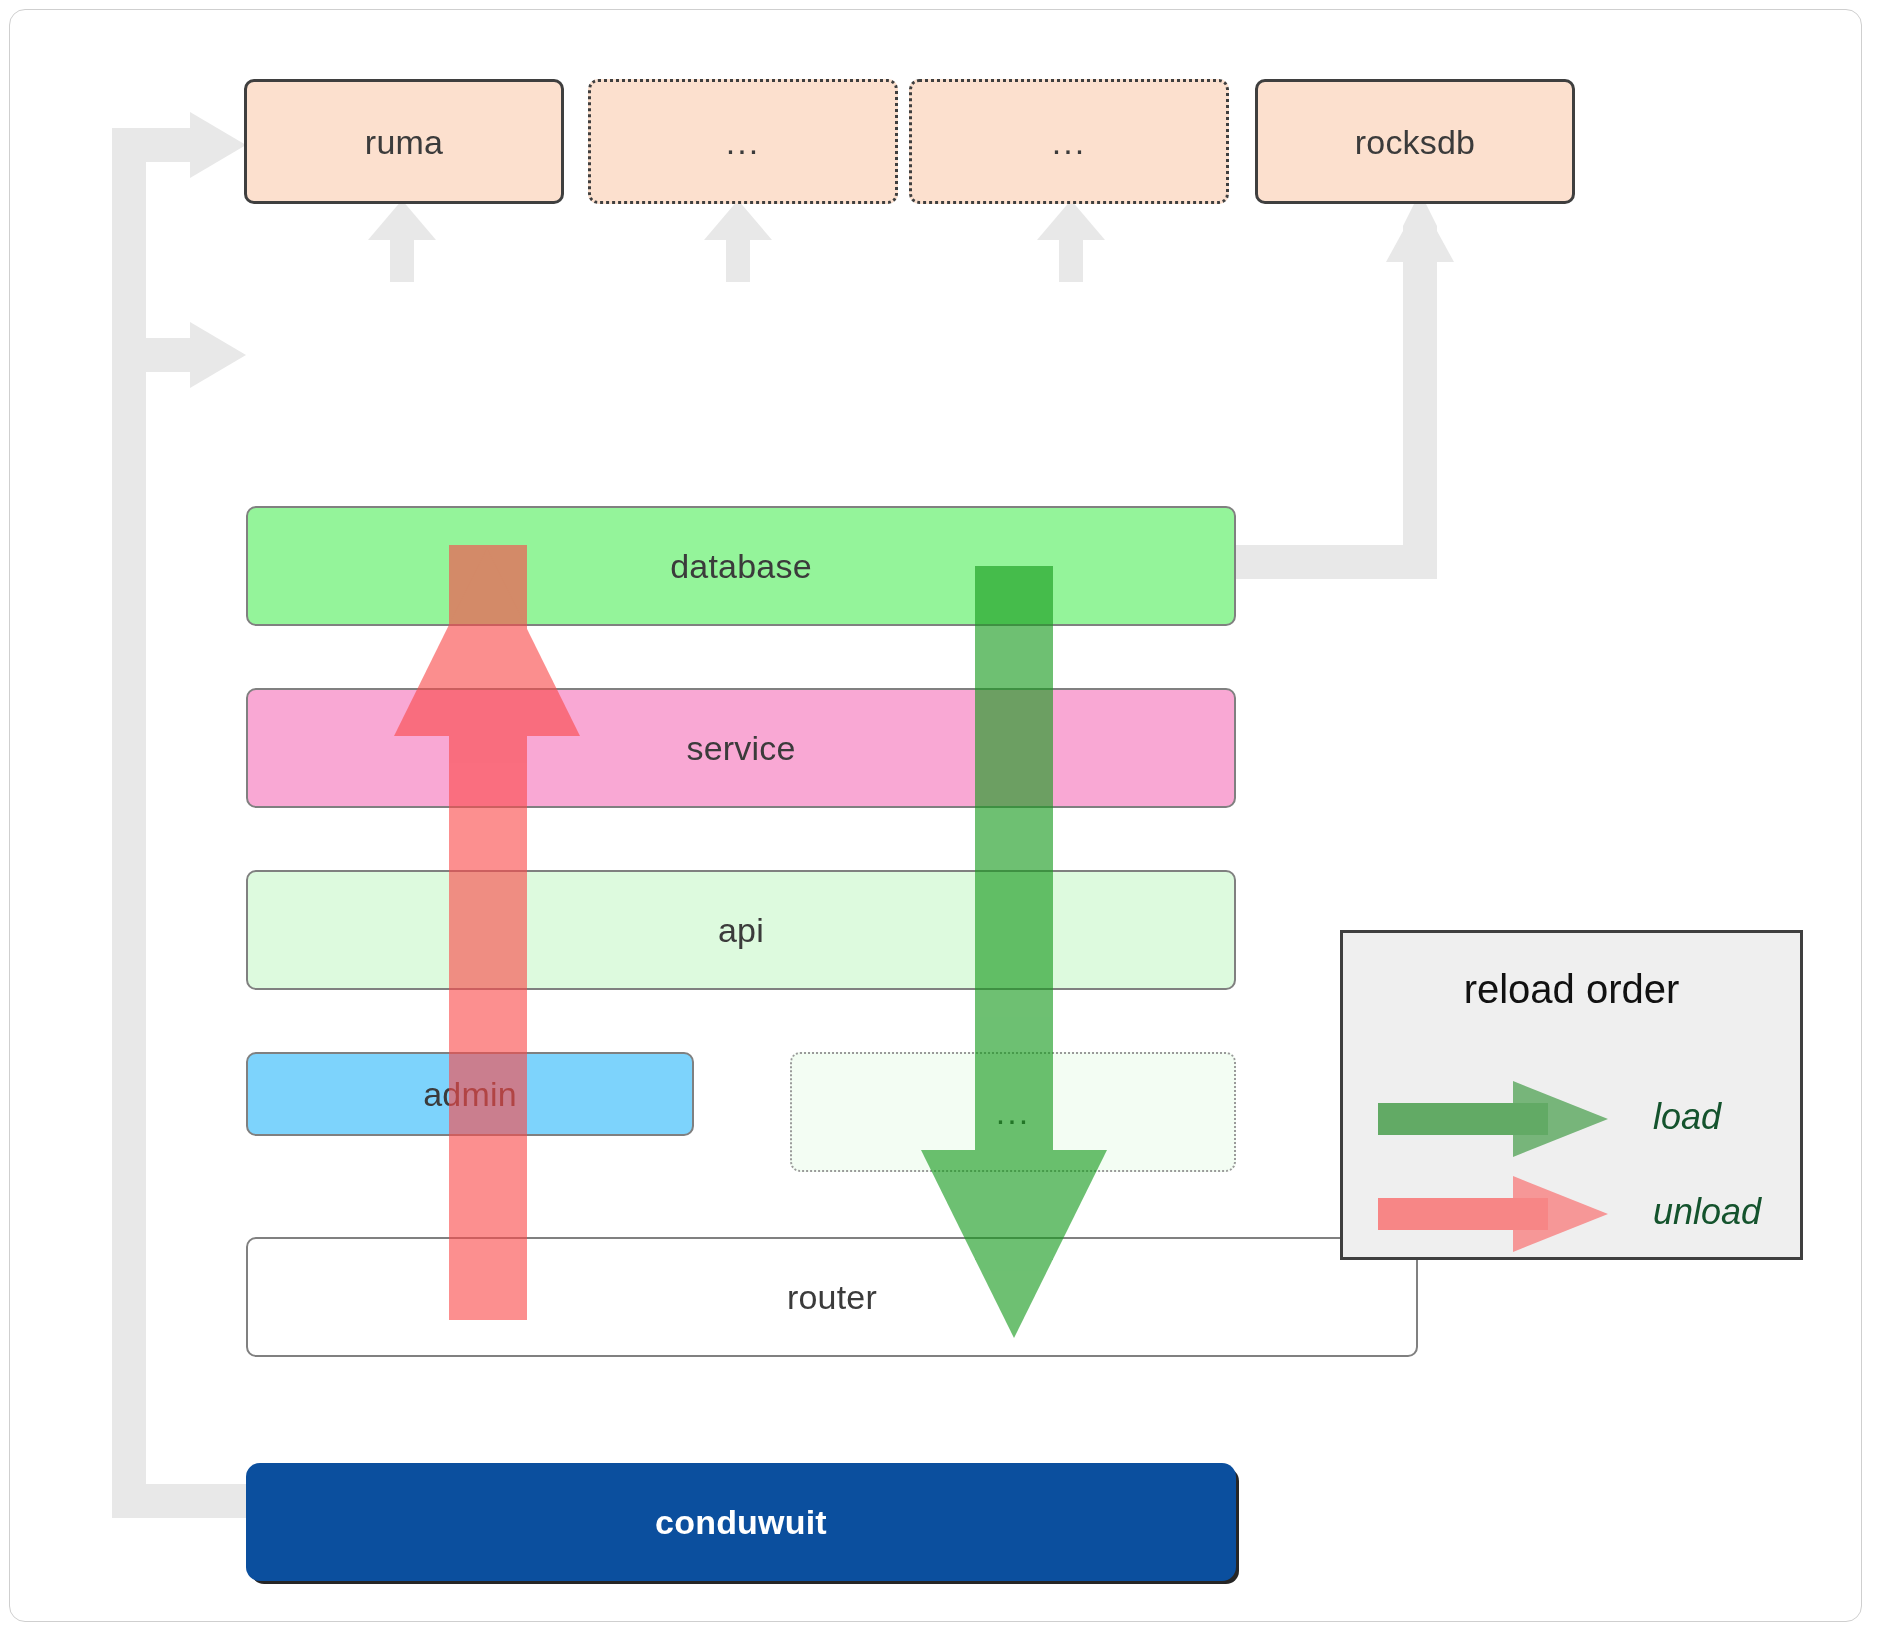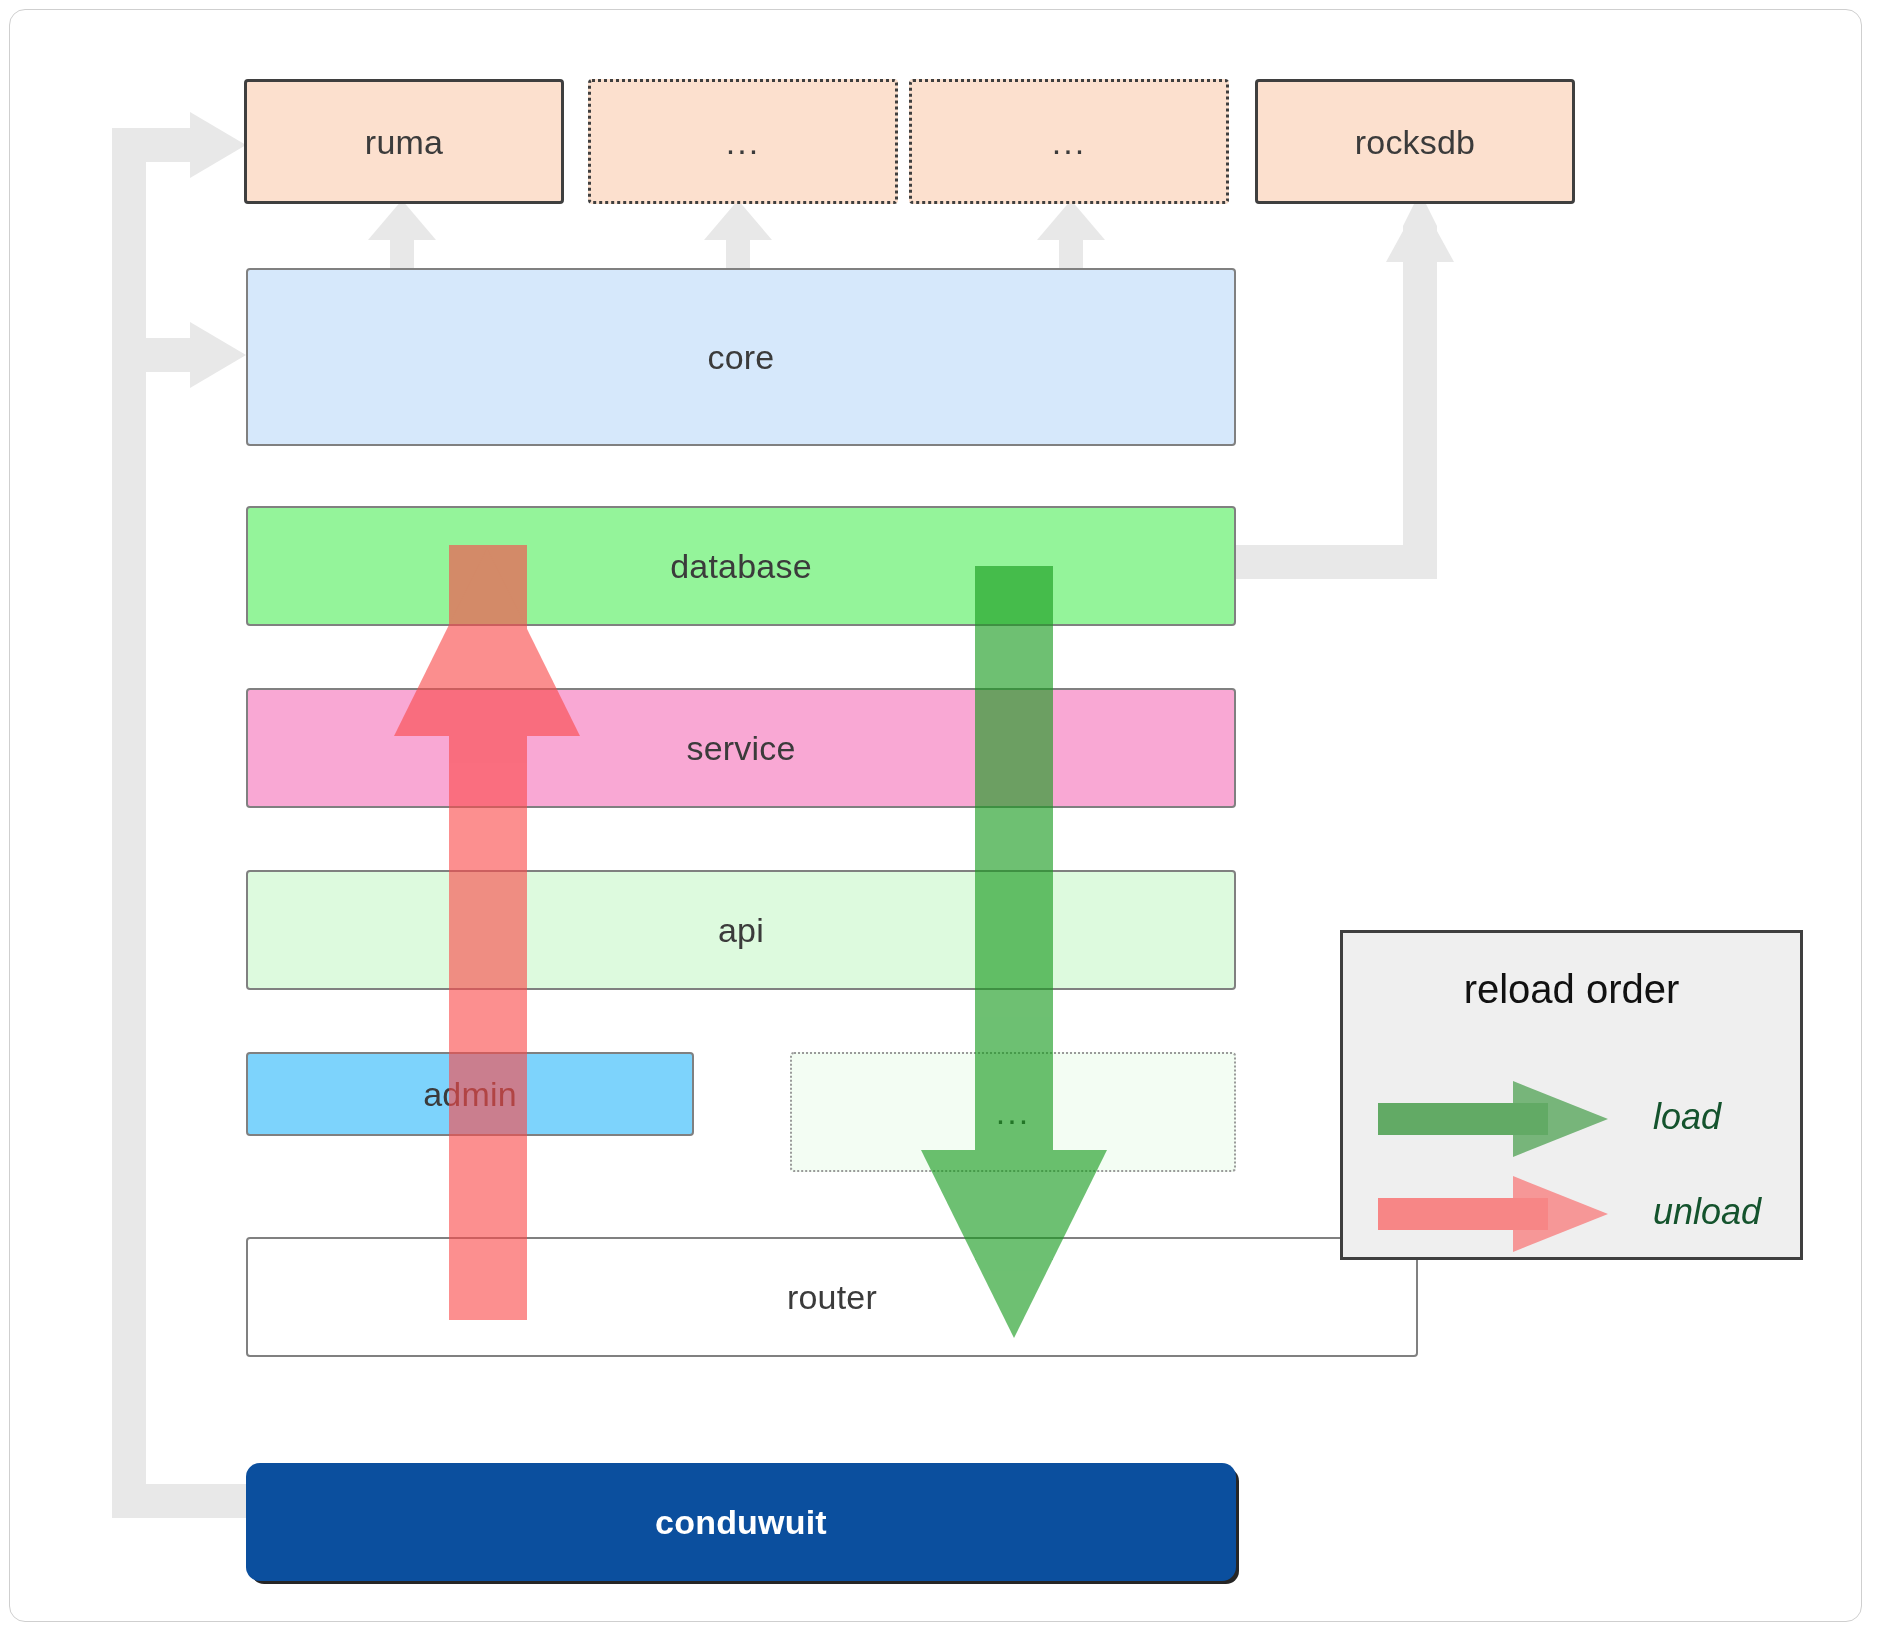--- a/index.html
+++ b/index.html
@@ -30,21 +30,21 @@
     left: 0; top: 0;
     width: 1883px; height: 1643px;
     overflow: visible;
   }
   .node {
     position: absolute;
     box-sizing: border-box;
     display: flex;
     align-items: center;
     justify-content: center;
-    border-radius: 4px;
+    border-radius: 10px;
   }
   .node .lbl {
     font-size: 34px;
     color: #3b3b3b;
     letter-spacing: .2px;
     line-height: 1;
   }
   .node.dots .lbl { font-size: 34px; letter-spacing: 2px; }
 
   .solid-top { border: 3px solid #3f3f3f; }
@@ -120,23 +120,20 @@
   </div>
 
   <div class="node dotted-top dots" style="left:909px;top:79px;width:320px;height:125px;background:#fce0ce;">
     <span class="lbl">...</span>
   </div>
 
   <div class="node solid-top" style="left:1255px;top:79px;width:320px;height:125px;background:#fce0ce;">
     <span class="lbl">rocksdb</span>
   </div>
 
-  <div class="node gray-border" style="left:246px;top:268px;width:990px;height:178px;background:#d6e8fb;">
-    <span class="lbl">core</span>
-  </div>
 
   <div class="node gray-border" style="left:246px;top:506px;width:990px;height:120px;background:#94f49a;">
     <span class="lbl">database</span>
   </div>
 
   <div class="node gray-border" style="left:246px;top:688px;width:990px;height:120px;background:#f9a8d4;">
     <span class="lbl">service</span>
   </div>
 
   <div class="node gray-border" style="left:246px;top:870px;width:990px;height:120px;background:#ddfade;">

